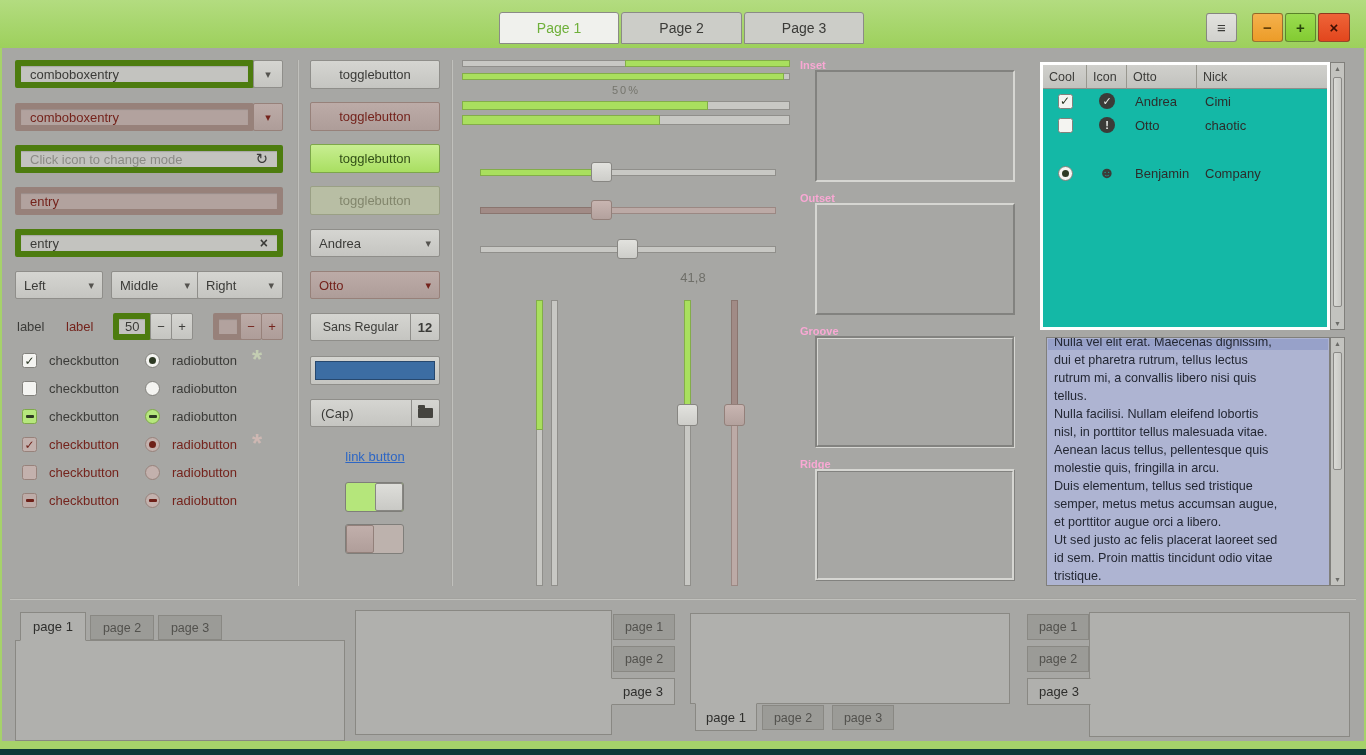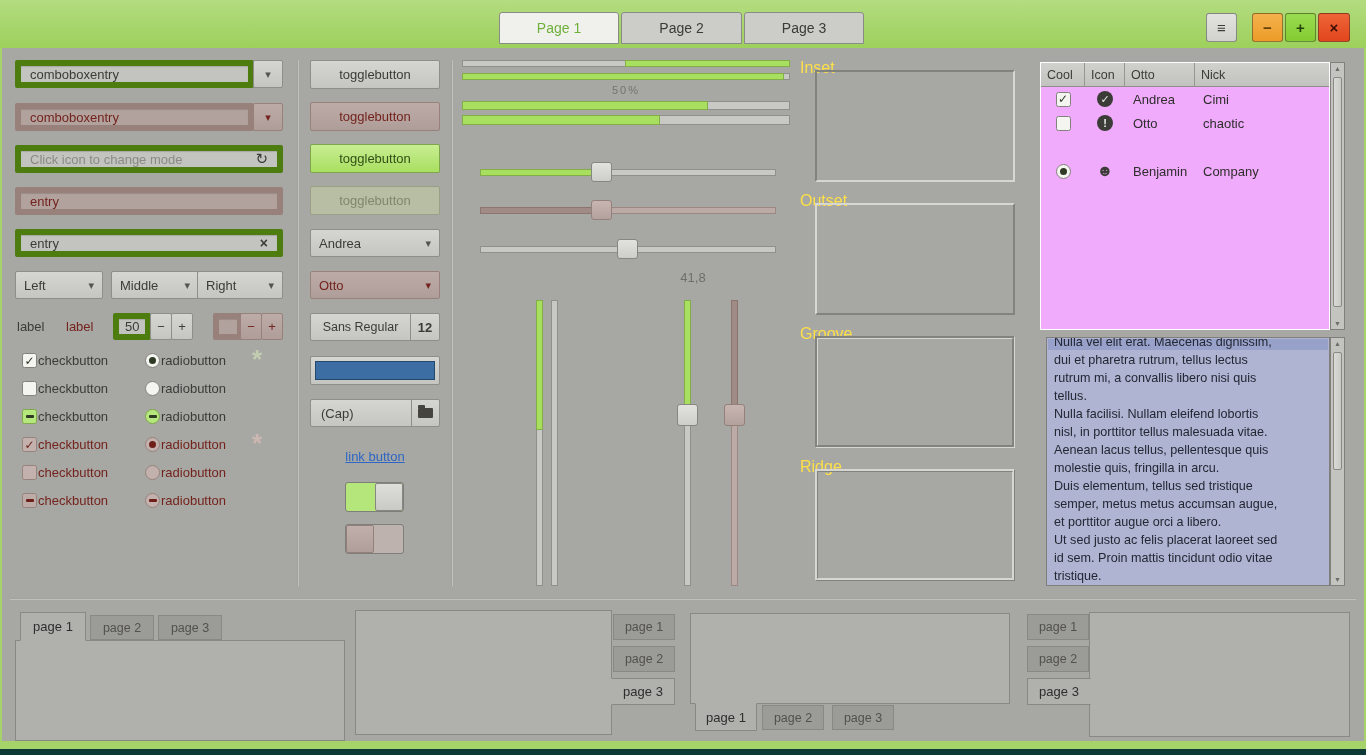--- a/index.html
+++ b/index.html
@@ -20,21 +20,21 @@
            padding:0 9px; font-size:13px; color:#3b3b38; box-shadow:inset 0 1px 1px rgba(0,0,0,.14); }
   .pk-entry { background:#b2a29e; color:#74231c; border-color:#97817a; }
   .pk-btn { background:linear-gradient(#bcaba7,#ae9d99); color:#74231c; border-color:#97817a; }
   .gn-btn { background:linear-gradient(#c8ee92,#a9df61); border-color:#7da74a; color:#324f17; }
   .ol-btn { background:#b8bea4; border-color:#9aa085; color:#82866c; }
   .combo { justify-content:space-between; padding:0 8px; }
   .arr { font-size:11px; color:#54534f; line-height:1; }
   .pk-arr { color:#74231c; }
   .placeholder { color:#8b8b85; }
 
-  .group { position:absolute; display:flex; align-items:center; gap:1px; height:17px; }
+  .group { position:absolute; display:flex; align-items:center; gap:12px; height:17px; }
   .cb { width:15px; height:15px; border:1px solid #82817c; border-radius:2.5px; background:#f4f4f1;
         display:inline-flex; align-items:center; justify-content:center; flex:none; }
   .cb.chk::after { content:"✓"; font-size:12px; font-weight:700; color:#283420; line-height:1; }
   .cb.mix { background:#b6e77d; border-color:#7fa94a; }
   .cb.mix::after { content:""; width:8px; height:3px; background:#2e3a24; border-radius:1px; }
   .cb.pk { background:#c3b1ad; border-color:#97827b; }
   .cb.pk.chk::after { color:#6e2018; }
   .cb.pk.mix { background:#bdaba7; }
   .cb.pk.mix::after { background:#6e2018; }
   .rb { width:15px; height:15px; border:1px solid #82817c; border-radius:50%; background:#f4f4f1;
@@ -48,31 +48,31 @@
   .spinner { position:absolute; font-size:26px; line-height:18px; color:#c3cdb2; font-weight:700; }
   .spinner.pk { color:#cdb7b2; }
 
   .track { position:absolute; background:#c8c8c4; border:1px solid #908f8b; }
   .pk-track { background:#bcaaa6; border-color:#9b8883; }
   .fill-g { position:absolute; background:#a9df5e; border:1px solid #83ad49; }
   .fill-pk { position:absolute; background:#a18b86; border:1px solid #8a756f; }
   .handle { position:absolute; background:linear-gradient(#e2e2de,#cdcdc9); border:1px solid #878682; border-radius:3px; }
   .pk-handle { background:linear-gradient(#c8b5b1,#b3a19d); border-color:#93807a; }
 
-  .frame-label { position:absolute; font-size:16px; font-weight:400; color:#fde047; }
+  .frame-label { position:absolute; font-size:11px; font-weight:700; color:#f9a8d4; }
   .frame { position:absolute; }
   .f-inset { border:2px inset #d6d6d2; }
   .f-outset { border:2px outset #d6d6d2; }
   .f-groove { border:3px groove #d6d6d2; }
   .f-ridge { border:3px ridge #d6d6d2; }
 
   .vsep { position:absolute; width:2px; background:linear-gradient(to right,#94938f,#cfcfcb); }
   .hsep { position:absolute; height:2px; background:linear-gradient(#94938f,#cfcfcb); }
 
-  .tree { position:absolute; background:#f0abfc; border:1px solid #ffffff; }
+  .tree { position:absolute; background:#14b8a6; border:3px solid #ffffff; }
   .thead { position:absolute; left:0; top:0; right:0; height:24px; display:flex; }
   .th { background:linear-gradient(#d0d0cc,#c2c2be); border-right:1px solid #98978f; border-bottom:1px solid #8f8e8a;
         display:flex; align-items:center; padding:0 6px; font-size:12.5px; color:#3b3b38; }
   .trow { position:absolute; left:0; right:0; height:24px; display:flex; align-items:center; }
   .tcell { display:flex; align-items:center; font-size:13px; color:#2d2d2b; height:24px; }
   .tic { width:16px; height:16px; border-radius:50%; background:#3b3b38; color:#eceeea; display:flex;
          align-items:center; justify-content:center; font-size:11px; font-weight:700; flex:none; }
   .moon { width:13px; height:13px; border-radius:50%; background:#3b3b38; position:relative; overflow:hidden; flex:none; }
   .moon::after { content:""; position:absolute; left:5px; top:-2px; width:12px; height:12px; border-radius:50%; background:#b2b2ae; }
   .smiley { font-size:16px; color:#3b3b38; line-height:1; }

